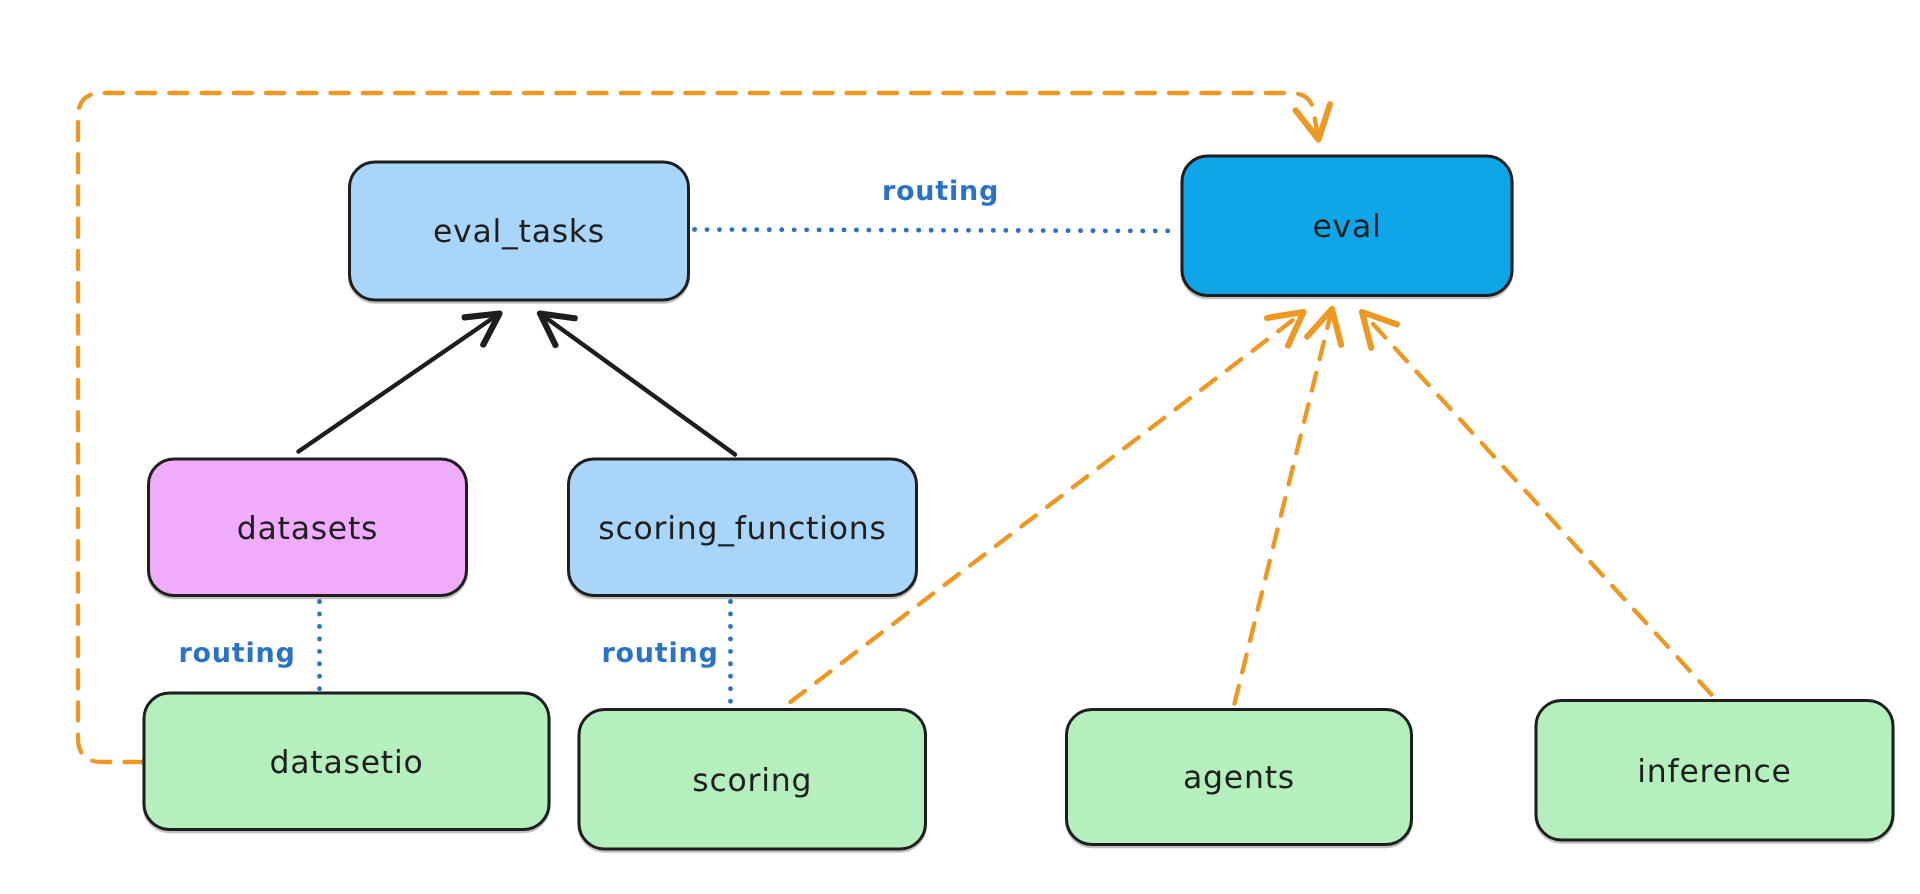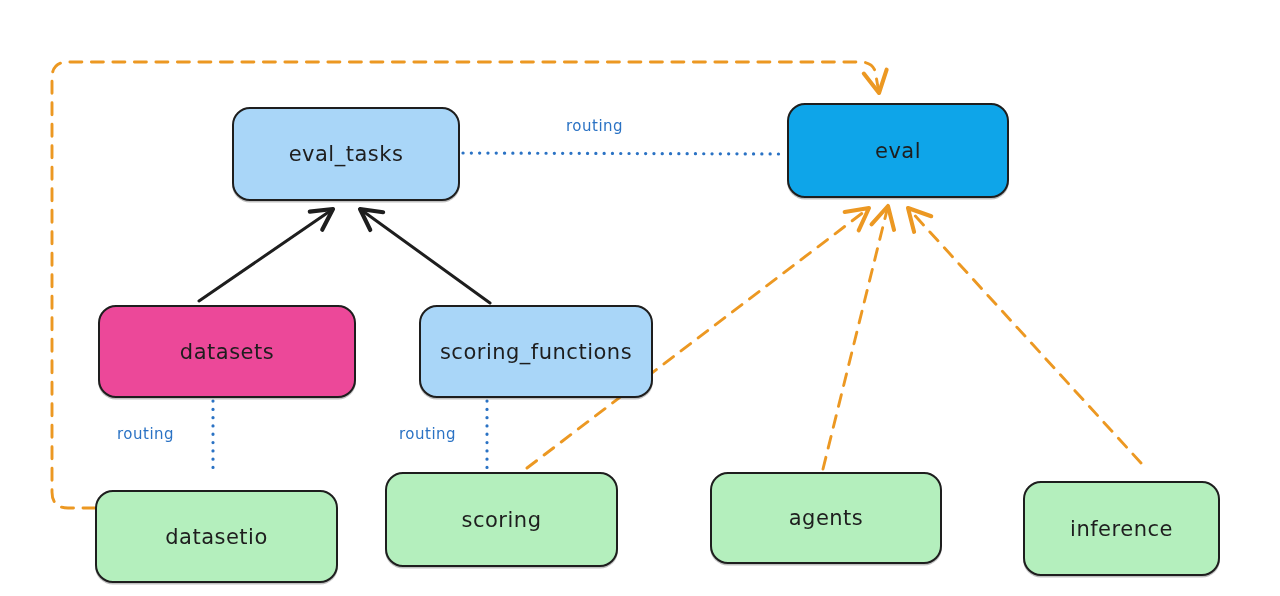--- a/index.html
+++ b/index.html
@@ -24,24 +24,24 @@
     display: flex;
     align-items: center;
     justify-content: center;
     font-size: 21px;
     color: #1e1e1e;
     letter-spacing: 0.5px;
     box-shadow: 0 1.5px 0 rgba(30,30,30,0.28);
   }
   .edge-label {
     position: absolute;
-    font-size: 15px;
-    font-weight: 400;
+    font-size: 18px;
+    font-weight: 700;
     letter-spacing: 0.5px;
-    text-align: left;
+    text-align: right;
     line-height: 1;
   }
 </style>
 </head>
 <body>
 
 <div class="canvas">
 
   <svg class="edge-layer" viewBox="0 0 1280 596" xmlns="http://www.w3.org/2000/svg">
     <defs>
@@ -68,41 +68,41 @@
   </svg>
 
   <div class="node" style="left: 232px; top: 107px; width: 228px; height: 94px; background: rgb(169, 214, 248);">
     <span>eval_tasks</span>
   </div>
 
   <div class="node" style="left: 787px; top: 103px; width: 222px; height: 95px; background: #0ea5e9;">
     <span>eval</span>
   </div>
 
-  <div class="node" style="left: 98px; top: 305px; width: 258px; height: 93px; background: #ec4899;">
+  <div class="node" style="left: 98px; top: 305px; width: 214px; height: 93px; background: #f0abfc;">
     <span>datasets</span>
   </div>
 
-  <div class="node" style="left: 378px; top: 305px; width: 234px; height: 93px; background: rgb(169, 214, 248); margin-left: 41px;">
+  <div class="node" style="left: 378px; top: 305px; width: 234px; height: 93px; background: rgb(169, 214, 248);">
     <span>scoring_functions</span>
   </div>
 
-  <div class="node" style="left: 95px; top: 490px; width: 243px; height: 93px; background: rgb(180, 239, 189);">
+  <div class="node" style="left: 95px; top: 461px; width: 272px; height: 93px; background: rgb(180, 239, 189);">
     <span>datasetio</span>
   </div>
 
   <div class="node" style="left: 710px; top: 472px; width: 232px; height: 92px; background: rgb(180, 239, 189);">
     <span>agents</span>
   </div>
 
   <div class="node" style="left: 385px; top: 472px; width: 233px; height: 95px; background: rgb(180, 239, 189);">
     <span>scoring</span>
   </div>
 
-  <div class="node" style="left: 1023px; top: 466px; width: 197px; height: 95px; background: rgb(180, 239, 189); margin-top: 15px;">
+  <div class="node" style="left: 1023px; top: 466px; width: 240px; height: 95px; background: rgb(180, 239, 189);">
     <span>inference</span>
   </div>
 
   <div class="edge-label" style="left: 566px; top: 119px; width: 100px; color: rgb(42, 114, 196);">routing</div>
 
   <div class="edge-label" style="left: 117px; top: 427px; width: 80px; color: rgb(42, 114, 196);">routing</div>
 
   <div class="edge-label" style="left: 399px; top: 427px; width: 80px; color: rgb(42, 114, 196);">routing</div>
 
 </div>

